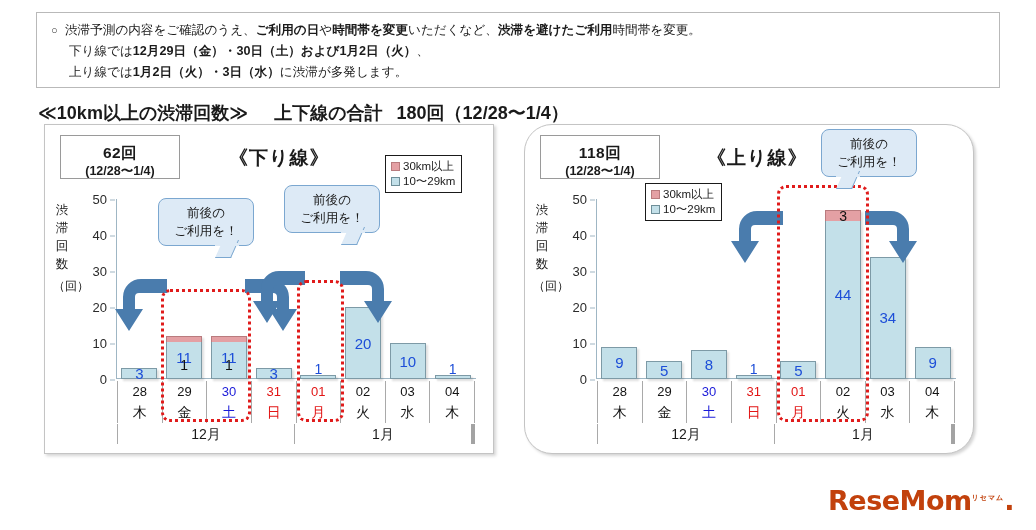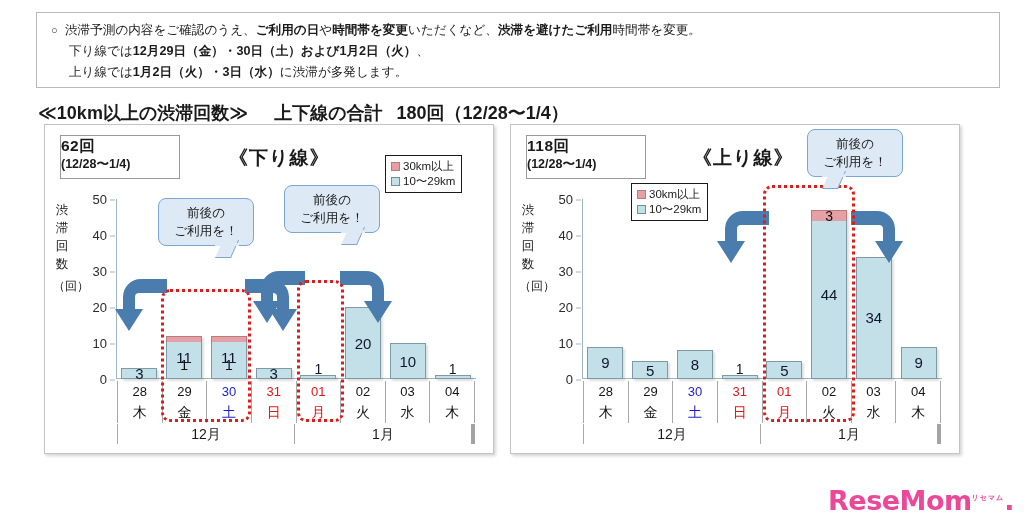--- a/index.html
+++ b/index.html
@@ -42,28 +42,28 @@
 
   
   .panel {
     position: absolute; top: 124px;
     width: 450px; height: 330px;
     border: 1px solid #c4c4c4;
     background: #fff;
     box-shadow: 2px 2px 3px rgba(0,0,0,0.17);
   }
   #panel-down { left: 44px; }
-  #panel-up   { left: 510px; }
+  #panel-up   { left: 524px; border-radius: 28px; }
 
   .badge {
     position: absolute; left: 15px; top: 10px;
     width: 120px; height: 44px;
     border: 1px solid #9a9a9a;
-    text-align: left;
-    padding-top: 0;
+    text-align: center;
+    padding-top: 7px;
   }
   .badge .big { font-size: 15.5px; font-weight: bold; line-height: 19px; letter-spacing: .5px;}
   .badge .small { font-size: 12.5px; font-weight: bold; line-height: 19px; }
 
   .panel-title {
     position: absolute; top: 20px;
     font-size: 19px; font-weight: bold; letter-spacing: 1px;
     white-space: nowrap;
   }
   #panel-down .panel-title { left: 184px; }
@@ -123,21 +123,21 @@
 
   .bars { position: absolute; left: 0; bottom: 0; width: 358px; height: 180px; display: flex; }
   .slot { flex: 1 1 0; position: relative; height: 100%; }
   .bar {
     position: absolute; bottom: 0; left: 10%; width: 80%;
     background: #c3e0e9;
     border: 1px solid #7d9aa6;
     box-shadow: 2px 2px 2px rgba(0,0,0,0.13);
     display: flex; align-items: center; justify-content: center;
   }
-  .bar-val { font-size: 15px; color: #0f172a; }
+  .bar-val { font-size: 15px; color: #1d4ed8; }
   .bar-val.sm { font-size: 14px; }
   .cap {
     position: absolute; left: -1px; right: -1px; top: -1px;
     background: #e4a0a4;
     border: 1px solid #b97b7e;
     border-bottom: none;
   }
   .cap-val {
     position: absolute; left: 0; right: 0;
     text-align: center; font-size: 14px; color: #111;
@@ -204,21 +204,21 @@
   .bubble .tail-cover {
     position: absolute; height: 3px; bottom: -1px; background: #ddeaf6;
   }
 
   
   .arrow { position: absolute; z-index: 4; }
 
   
   .logo {
     position: absolute; right: 22px; bottom: 14px;
-    font-size: 27px; font-weight: bold; color: #ec4899;
+    font-size: 27px; font-weight: bold; color: #c2410c;
     font-family: "DejaVu Sans", sans-serif;
     letter-spacing: -0.5px;
     margin-top: 16px;
   }
   .logo sup { font-size: 7px; vertical-align: super; letter-spacing: 1px; }
 </style>
 </head>
 <body>
 
 <div class="notice">

